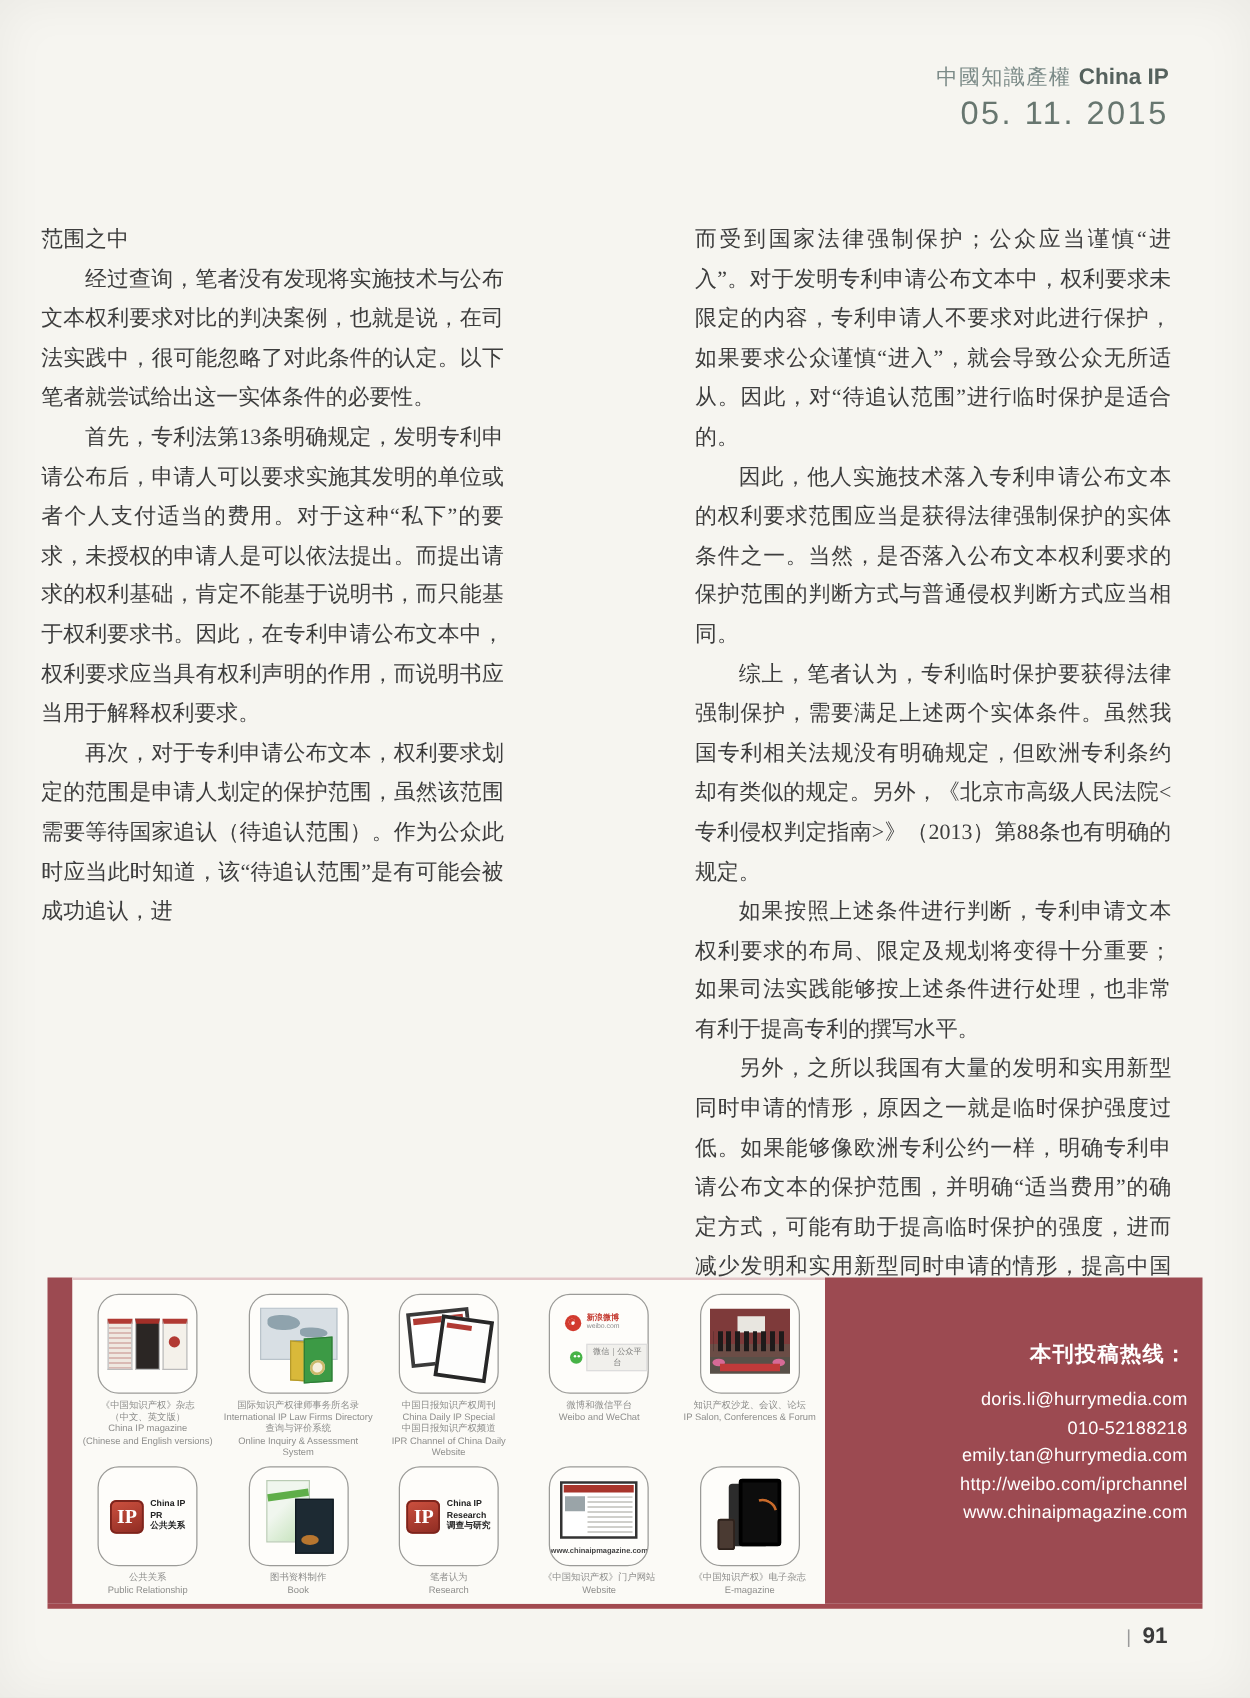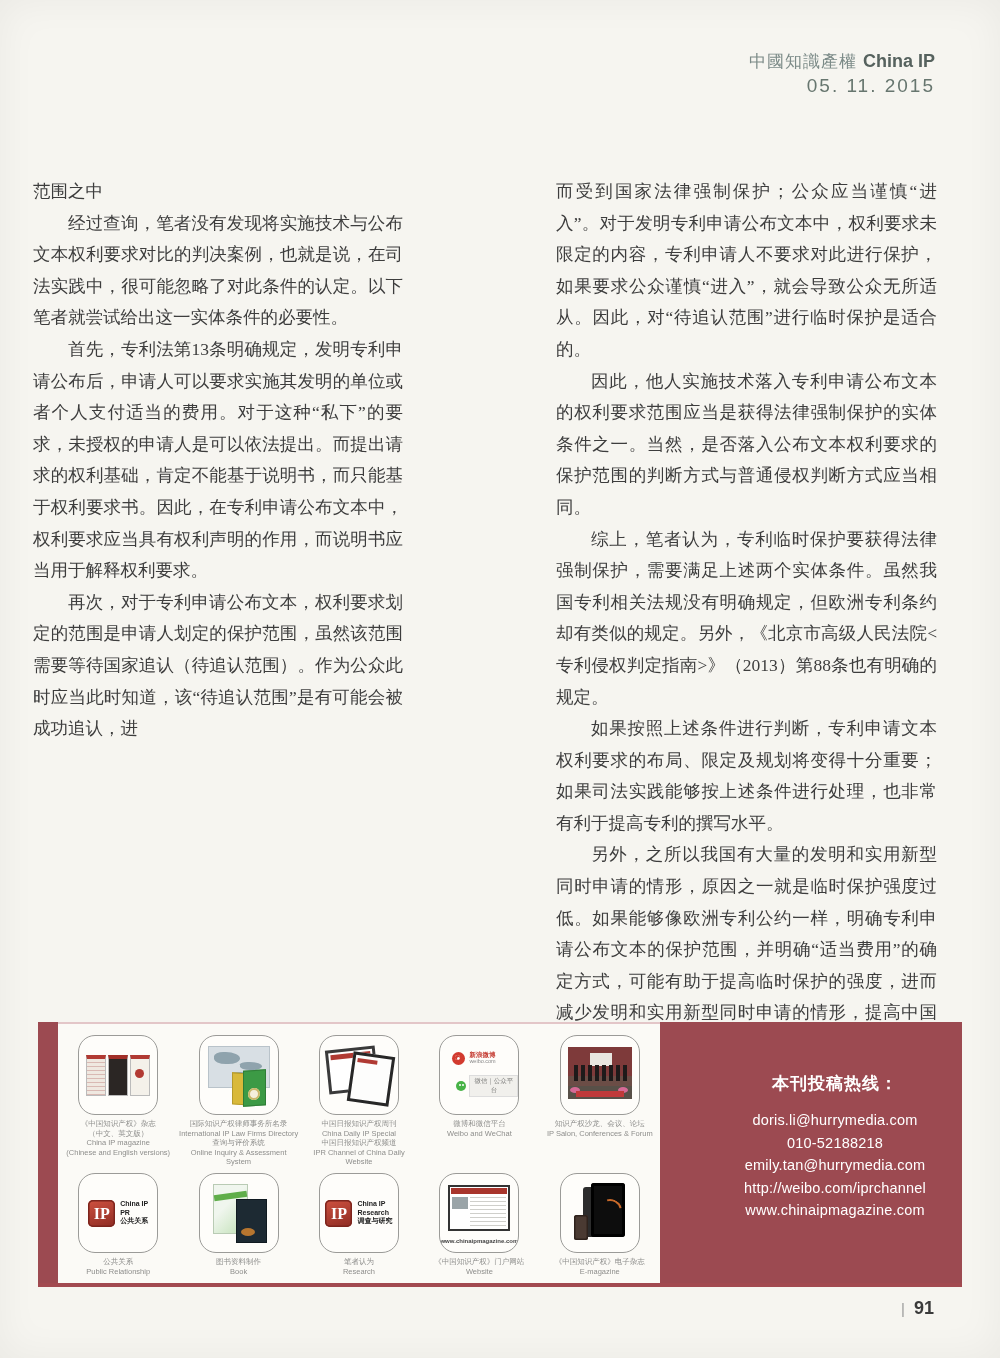--- a/index.html
+++ b/index.html
@@ -8,21 +8,21 @@
     background:#f6f5f0;
     font-family:"Liberation Serif","DejaVu Serif",serif;
     overflow:hidden;
     box-shadow:inset 0 0 40px rgba(0,0,0,0.05);
   }
 
   
   .header { position:absolute; top:50px; right:65px; text-align:right; }
   .brand-line { font-size:17px; color:#7c8b88; letter-spacing:1px;text-align:center; }
   .brand-en { font-family:"Liberation Sans","DejaVu Sans",sans-serif; font-weight:bold; color:#56625e; font-size:18px; letter-spacing:0px; margin-left:6px; }
-  .date-line { font-family:"Liberation Sans","DejaVu Sans",sans-serif; font-size:19px; color:#67766f; letter-spacing:2px; margin-top:2px; }
+  .date-line { font-family:"Liberation Sans","DejaVu Sans",sans-serif; font-size:26px; color:#67766f; letter-spacing:2px; margin-top:2px; }
 
   
   .col { position:absolute; top:176px; }
   .col-left  { left:33px;  width:370px; }
   .col-right { left:556px; width:381px; }
   .col p {
     margin:0; font-size:17.5px; line-height:31.6px; color:#3d3d3d;
     text-align:justify; text-justify:inter-character;
   }
   .col p.indent { text-indent:2em; }
@@ -43,21 +43,21 @@
   .banner-white {
     position:absolute; left:20px; top:0; bottom:0; width:602px;
     background:#fbfaf6; border-top:2px solid #e3c6c8;
   }
   .banner-red {
     position:absolute; left:622px; top:0; bottom:0; right:0;
     background:#9c4a51; color:#fff;
     font-family:"Liberation Sans","DejaVu Sans",sans-serif;
   }
   .cells-row { position:absolute; left:0; width:602px; display:flex; }
-  .row-1 { top:13px;justify-content:center; } .row-2 { top:151px; }
+  .row-1 { top:13px; } .row-2 { top:151px; }
   .cell { width:120.4px; text-align:center; }
   .icon-box {
     width:78px; height:78px; margin:0 auto; position:relative; overflow:hidden;
     background:#fefdfa; border:1.5px solid #9b9b98; border-radius:17px;
   }
   .caption {
     margin-top:4px; font-family:"Liberation Sans","DejaVu Sans",sans-serif;
     font-size:7.5px; line-height:9.5px; color:#8e8e8c; white-space:pre-line;
   }
 
@@ -114,21 +114,21 @@
   .web-lines { position:absolute; left:20px; right:2px; top:10px; bottom:2px;
     background:repeating-linear-gradient(#cfcfcb 0 1.5px, transparent 1.5px 4px); }
   .web-url { position:absolute; left:0; right:0; bottom:8px; font-family:"Liberation Sans",sans-serif; font-size:6px; font-weight:bold; color:#444; text-align:center; }
 
   .tab2 { position:absolute; right:24px; top:13px; width:32px; height:50px; background:#2c2c2c; border-radius:3px; }
   .tab1 { position:absolute; right:14px; top:9px; width:34px; height:54px; background:#0d0d0d; border-radius:3px; box-shadow:inset 0 0 0 3px #000; }
   .tab1::after { content:""; position:absolute; left:7px; top:16px; width:20px; height:20px; border:2px solid #c96a2a; border-color:#c96a2a transparent transparent transparent; border-radius:50%; transform:rotate(30deg); }
   .phone { position:absolute; left:13px; bottom:12px; width:14px; height:25px; background:#4a3a32; border-radius:2.5px; box-shadow:inset 0 0 0 1.5px #2e221c; }
 
   
-  .contact { padding:50px 0 0 48px; text-align:center; }
+  .contact { padding:50px 12px 0 48px; text-align:right; }
   .contact-title { font-size:17px; font-weight:bold; letter-spacing:1px; margin-bottom:14px; }
   .contact-line { font-size:14.5px; line-height:22.5px; font-weight:normal; letter-spacing:0.2px; }
 
   
   .footer { position:absolute; top:1298px; right:66px; font-family:"Liberation Sans",sans-serif; }
   .page-sep { color:#9a9a9a; font-size:15px; margin-right:9px; font-weight:normal; }
   .page-num { color:#3a3a3a; font-size:18px; font-weight:bold; }
 </style>
 </head>
 <body>

